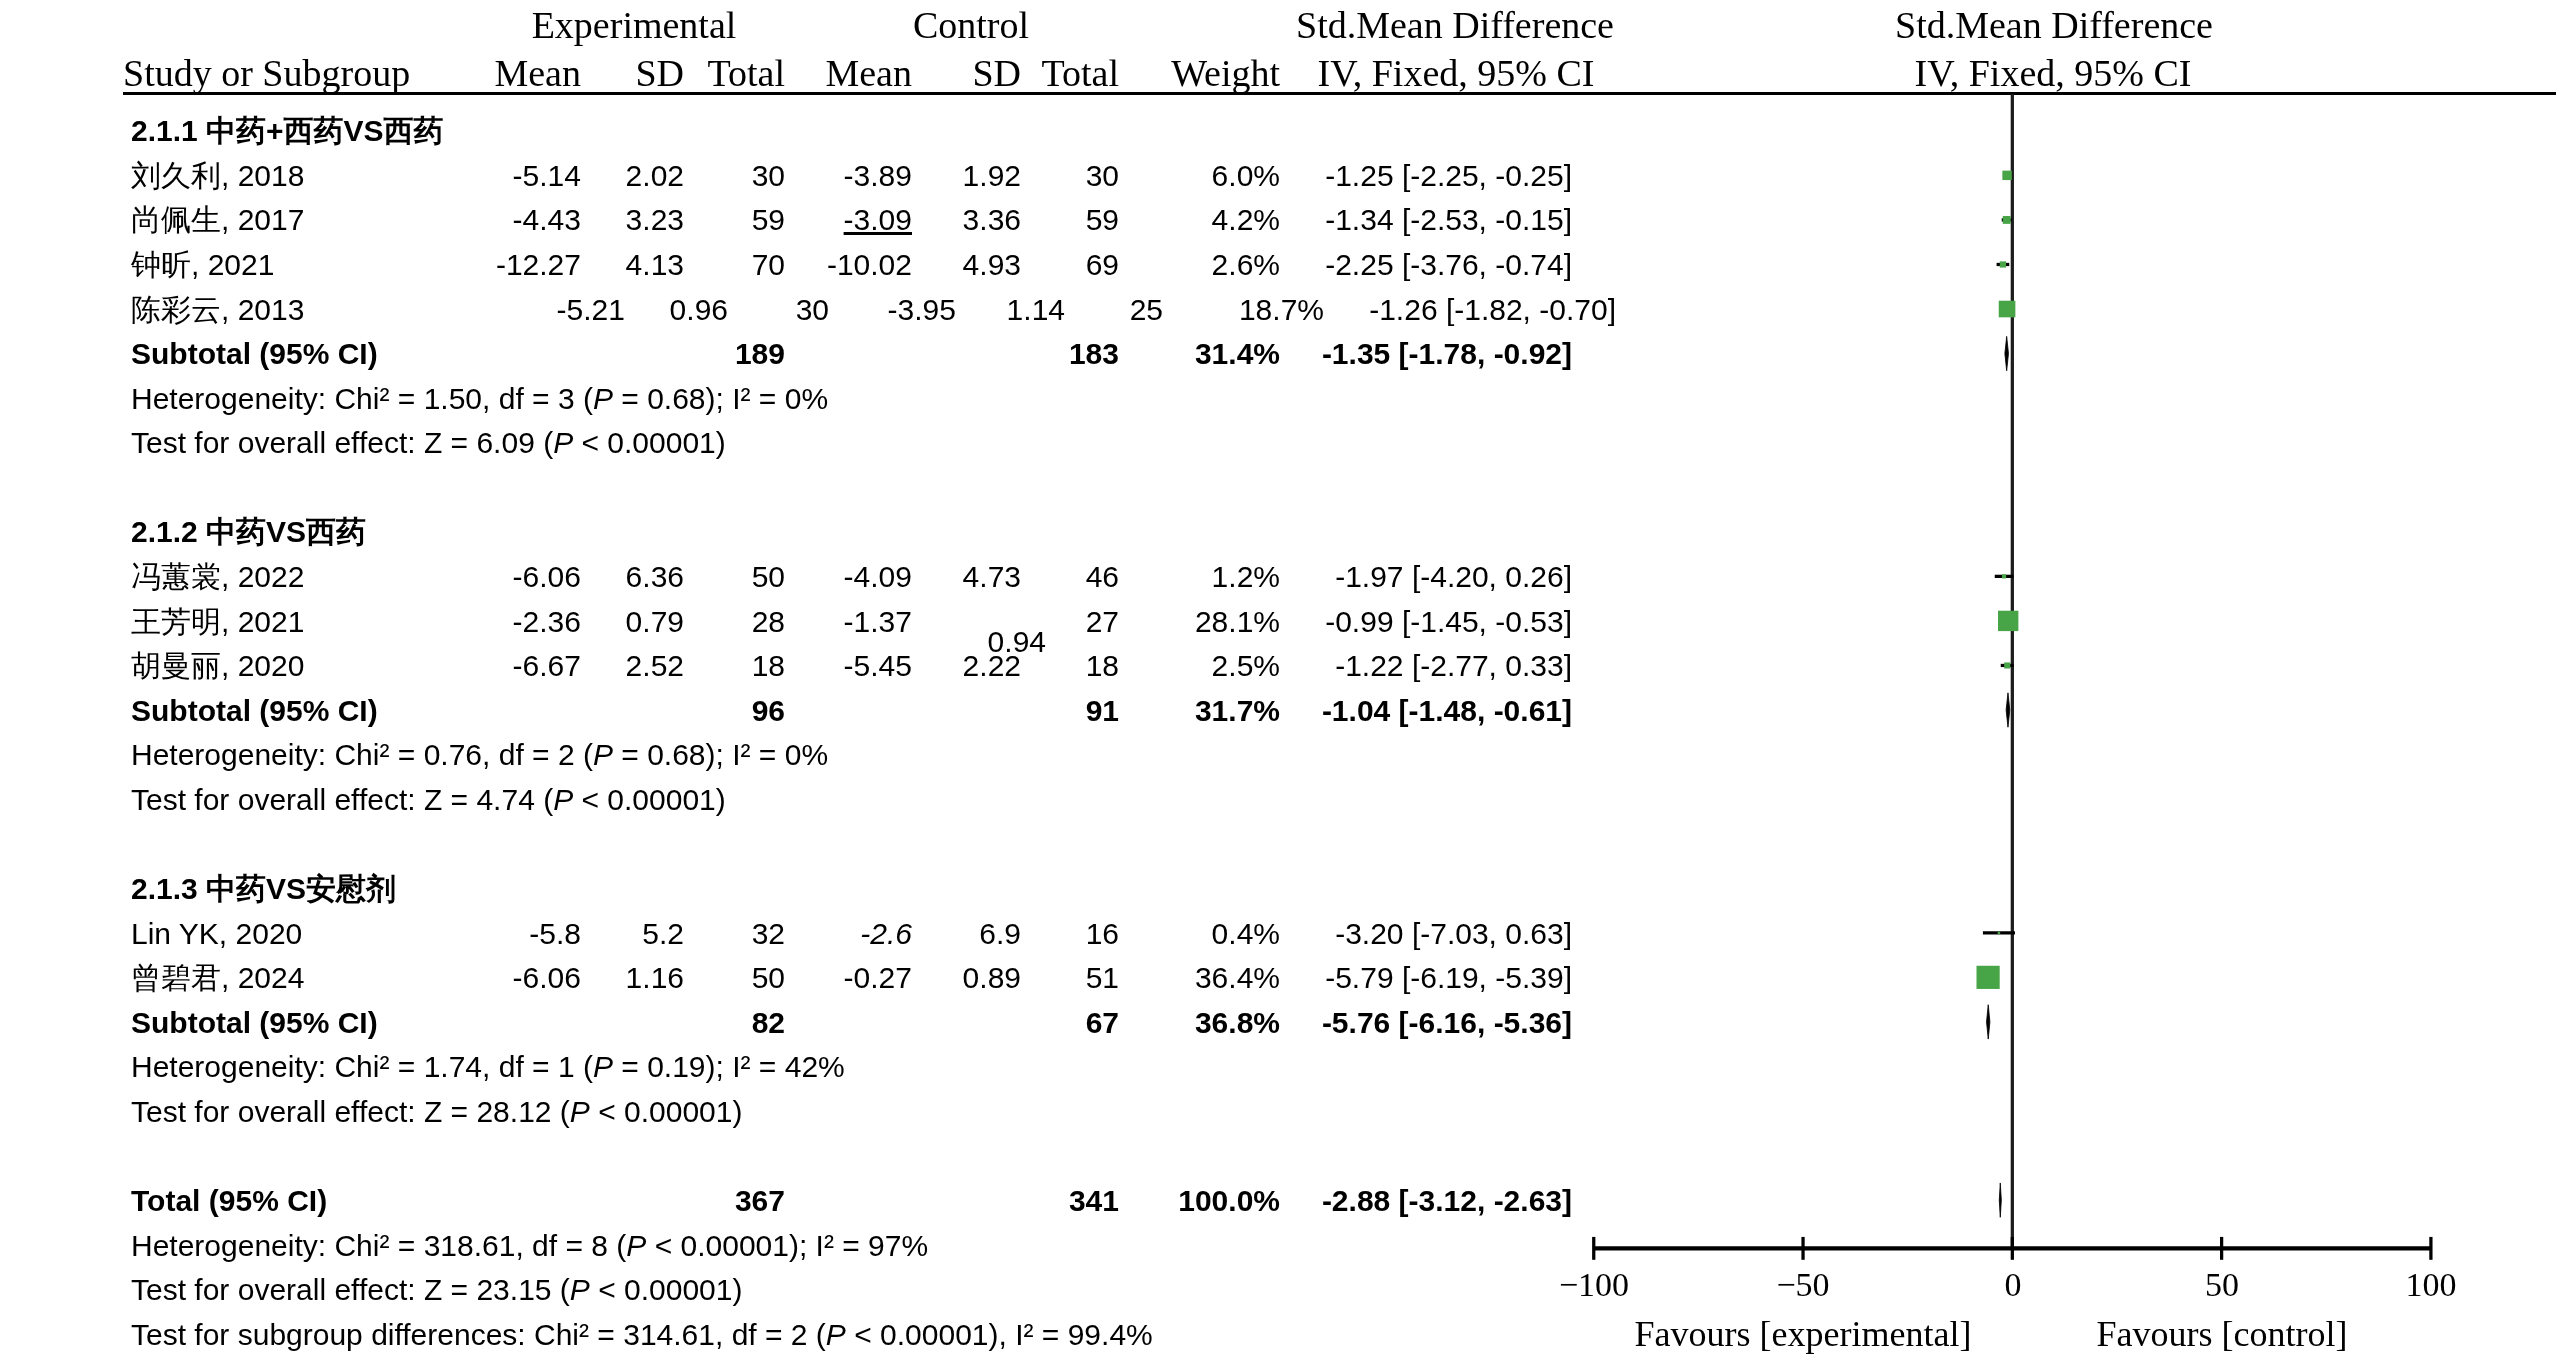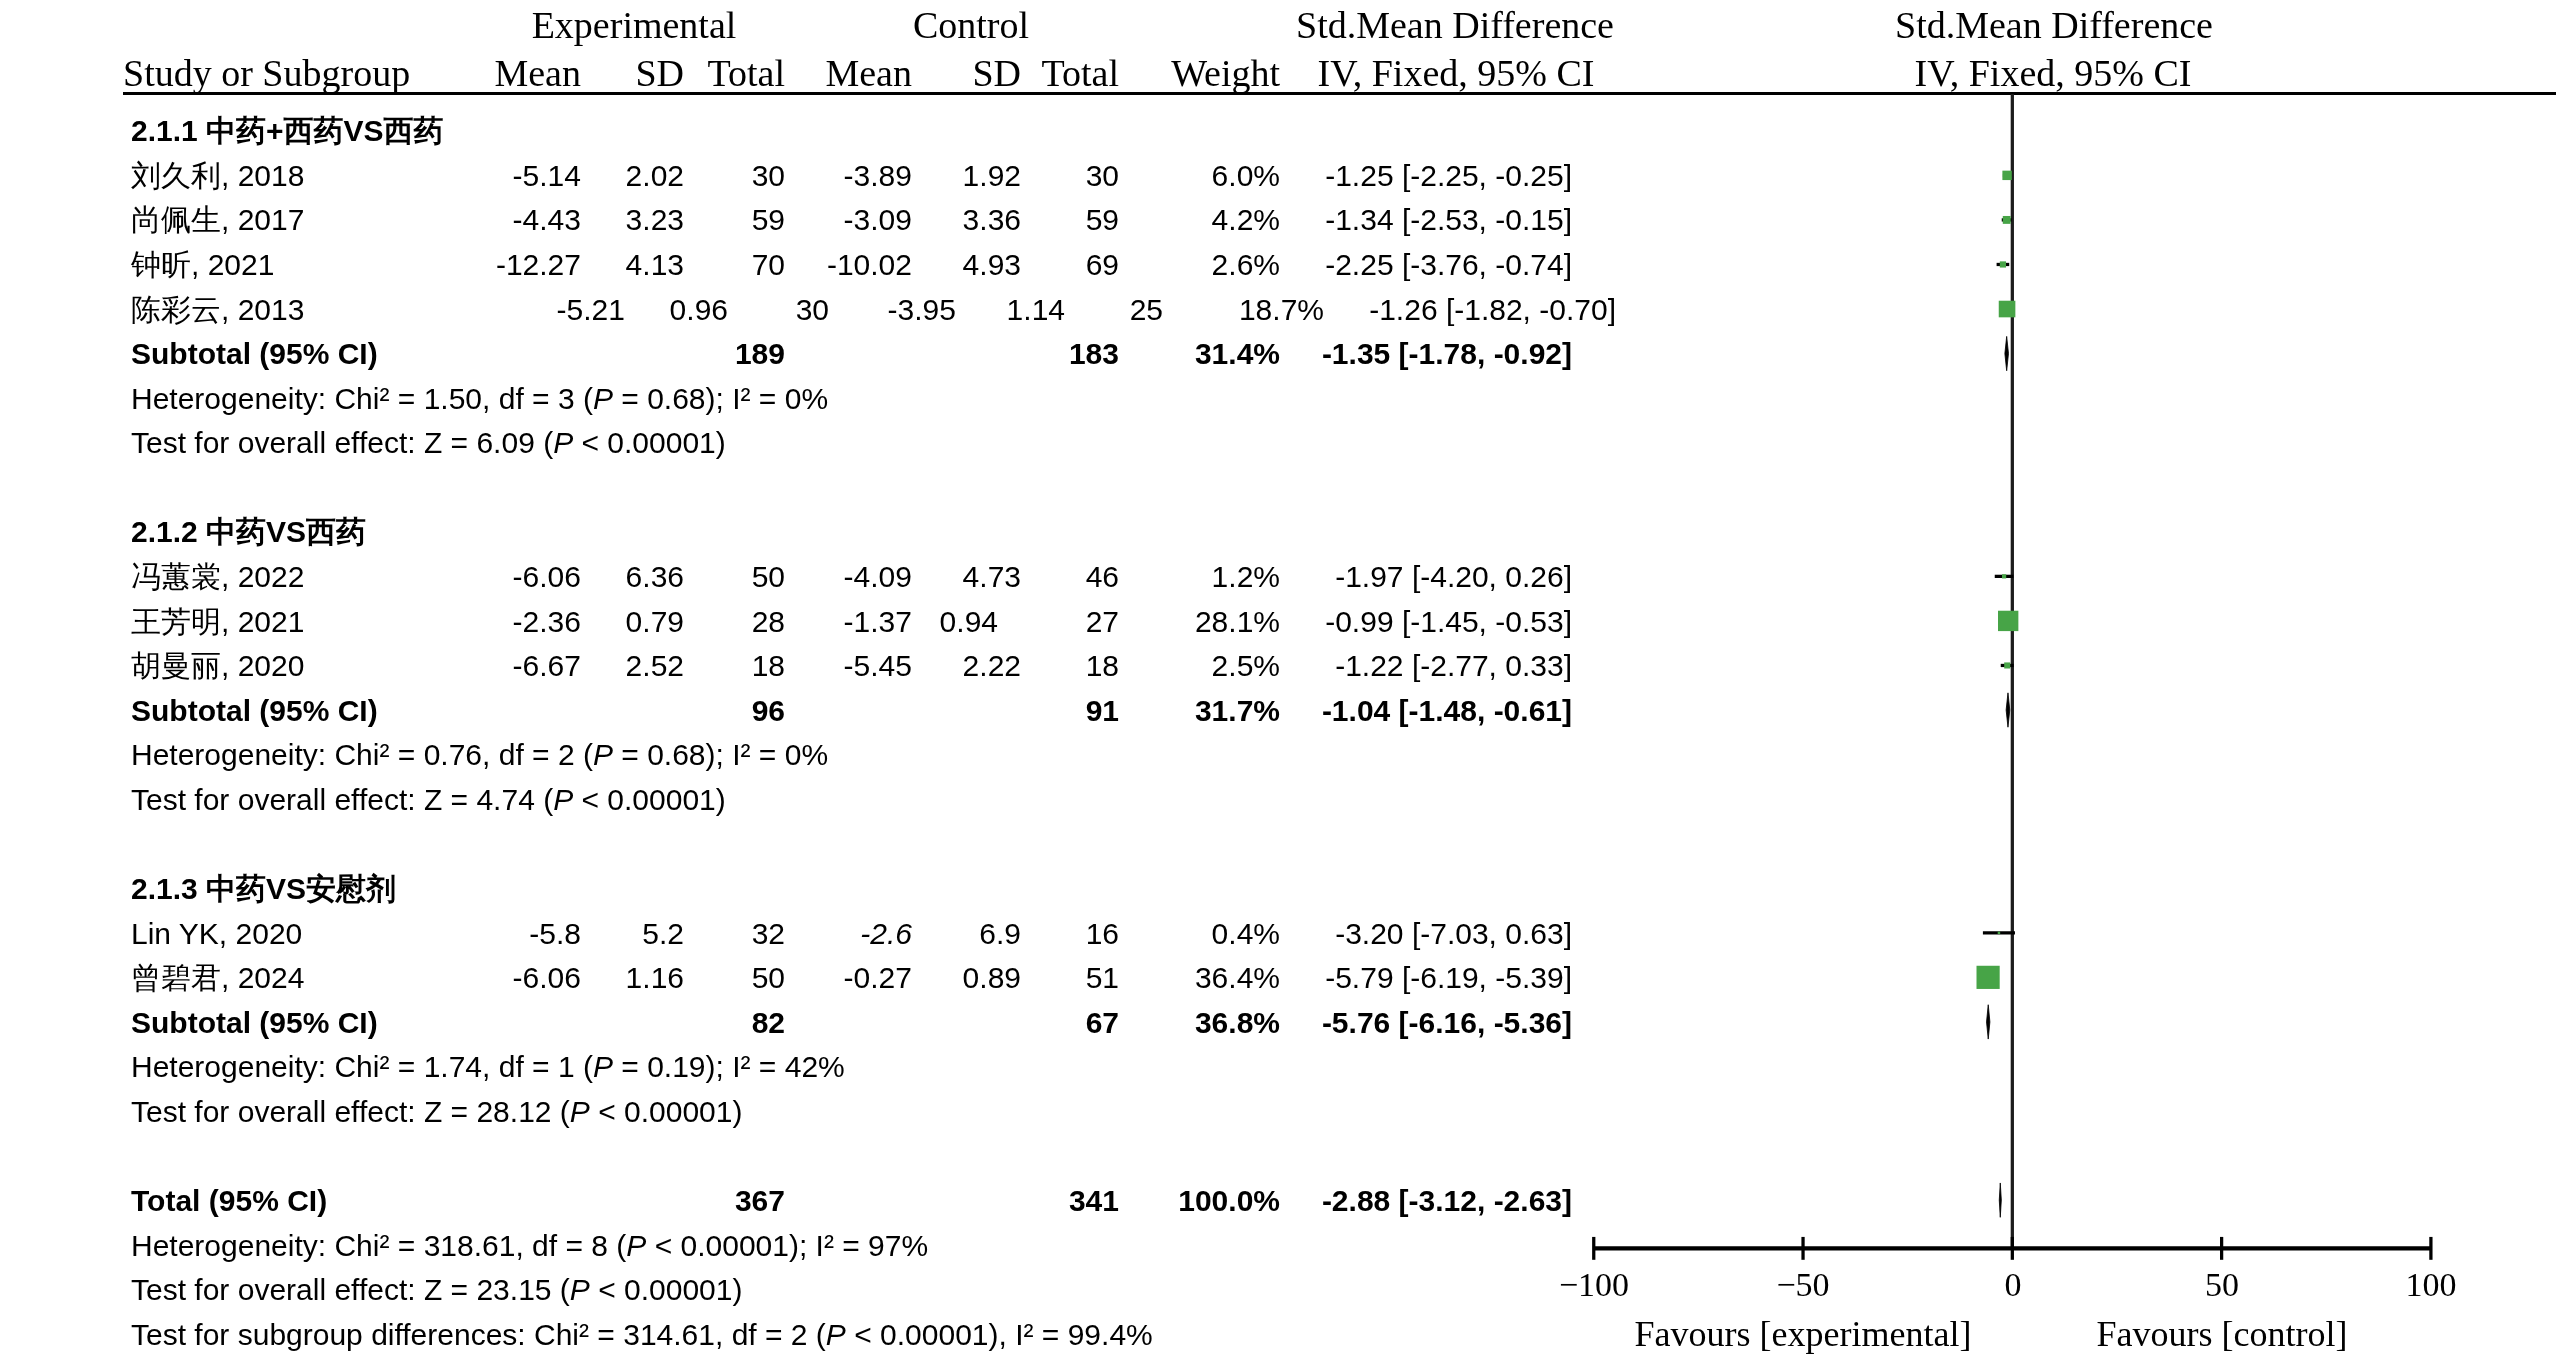--- a/index.html
+++ b/index.html
@@ -55,21 +55,21 @@
         <div class="cell" style="right: 1555px;">1.92</div>
         <div class="cell" style="right: 1457px;">30</div>
         <div class="cell" style="right: 1296px;">6.0%</div>
         <div class="cell" style="right: 1004px;">-1.25 [-2.25, -0.25]</div>
       </div>
       <div class="row" style="top: 197px;">
         <div class="cell" style="left: 131px;">尚佩生, 2017</div>
         <div class="cell" style="right: 1995px;">-4.43</div>
         <div class="cell" style="right: 1892px;">3.23</div>
         <div class="cell" style="right: 1791px;">59</div>
-        <div class="cell" style="right: 1664px;">-3.09</div>
+        <div class="cell" style="right: 1664px; text-decoration: underline;">-3.09</div>
         <div class="cell" style="right: 1555px;">3.36</div>
         <div class="cell" style="right: 1457px;">59</div>
         <div class="cell" style="right: 1296px;">4.2%</div>
         <div class="cell" style="right: 1004px;">-1.34 [-2.53, -0.15]</div>
       </div>
       <div class="row" style="top: 242px;">
         <div class="cell" style="left: 131px;">钟昕, 2021</div>
         <div class="cell" style="right: 1995px;">-12.27</div>
         <div class="cell" style="right: 1892px;">4.13</div>
         <div class="cell" style="right: 1791px;">70</div>
@@ -116,21 +116,21 @@
         <div class="cell" style="right: 1457px;">46</div>
         <div class="cell" style="right: 1296px;">1.2%</div>
         <div class="cell" style="right: 1004px;">-1.97 [-4.20, 0.26]</div>
       </div>
       <div class="row" style="top: 599px;">
         <div class="cell" style="left: 131px;">王芳明, 2021</div>
         <div class="cell" style="right: 1995px;">-2.36</div>
         <div class="cell" style="right: 1892px;">0.79</div>
         <div class="cell" style="right: 1791px;">28</div>
         <div class="cell" style="right: 1664px;">-1.37</div>
-        <div class="cell" style="right: 1578px;">0.94</div>
+        <div class="cell" style="right: 1530px; margin-top: 20px;">0.94</div>
         <div class="cell" style="right: 1457px;">27</div>
         <div class="cell" style="right: 1296px;">28.1%</div>
         <div class="cell" style="right: 1004px;">-0.99 [-1.45, -0.53]</div>
       </div>
       <div class="row" style="top: 643px;">
         <div class="cell" style="left: 131px;">胡曼丽, 2020</div>
         <div class="cell" style="right: 1995px;">-6.67</div>
         <div class="cell" style="right: 1892px;">2.52</div>
         <div class="cell" style="right: 1791px;">18</div>
         <div class="cell" style="right: 1664px;">-5.45</div>

